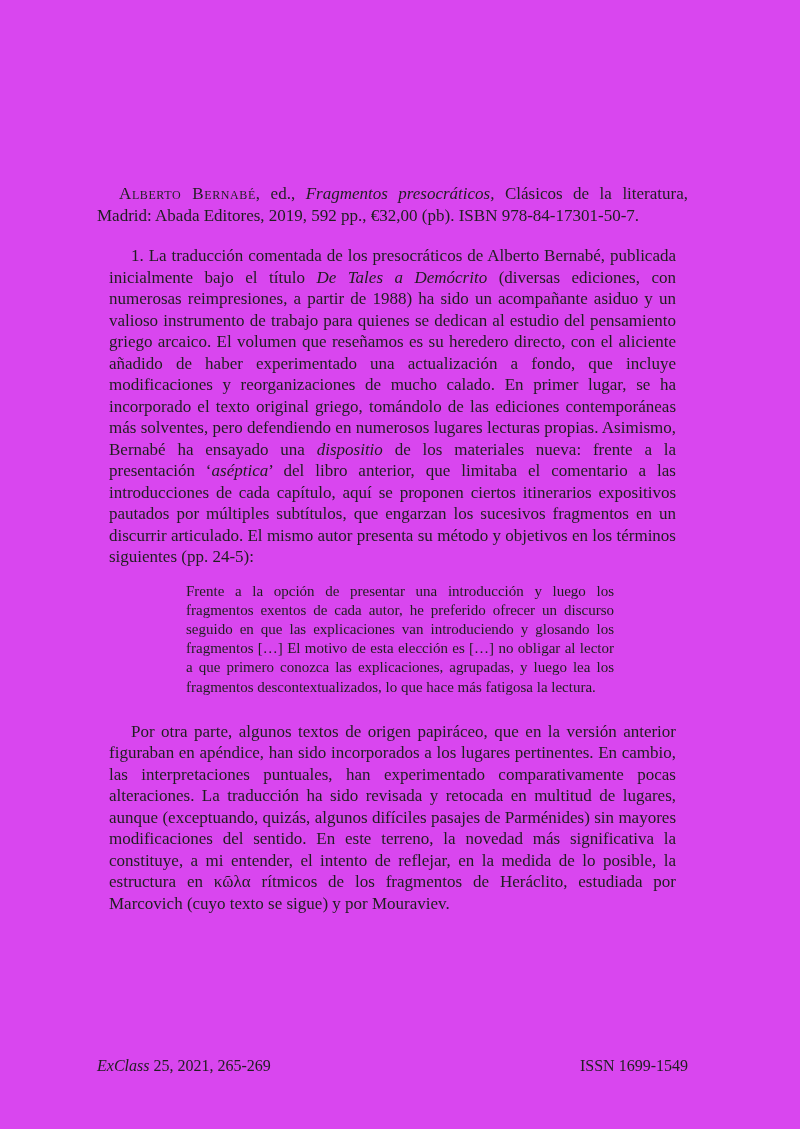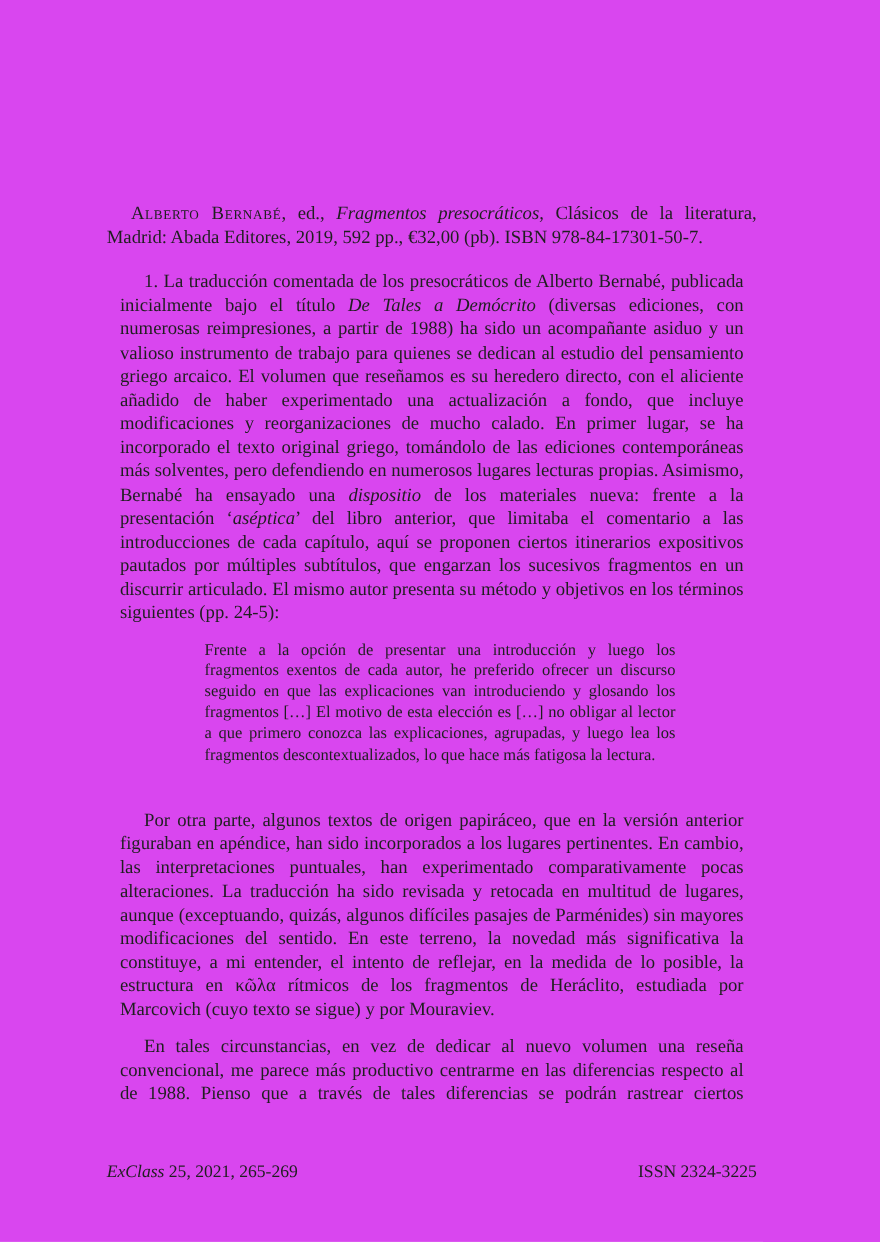--- a/index.html
+++ b/index.html
@@ -34,21 +34,21 @@
     text-indent: 22px;
   }
   .para {
     margin: 12px;
     text-indent: 22px;
   }
   .para.continues {
     text-align-last: justify;
   }
   blockquote.quote {
-    margin: 14px 74px 38px 89px;
+    margin: 14px 74px 24px 89px;
     padding: 0;
     font-size: 15px;
     line-height: 19.2px;
     text-align: justify;
   }
   .it { font-style: italic; }
   .sc { font-variant: small-caps; letter-spacing: 0.6px; }
   .page-footer {
     position: absolute;
     left: 97px;
@@ -67,20 +67,19 @@
 <div class="page">
   <main class="text-block">
     <p class="heading"><span class="sc">Alberto Bernabé</span><span>, ed., </span><span class="it">Fragmentos presocráticos,</span><span> Clásicos de la literatura, Madrid: Abada Editores, 2019, 592 pp., €32,00 (pb). ISBN 978-84-17301-50-7.</span></p>
 
     <p class="para"><span>1. La traducción comentada de los presocráticos de Alberto Bernabé, publicada inicialmente bajo el título </span><span class="it">De Tales a Demócrito</span><span> (diversas ediciones, con numerosas reimpresiones, a partir de 1988) ha sido un acompañante asiduo y un valioso instrumento de trabajo para quienes se dedican al estudio del pensamiento griego arcaico. El volumen que reseñamos es su heredero directo, con el aliciente añadido de haber experimentado una actualización a fondo, que incluye modificaciones y reorganizaciones de mucho calado. En primer lugar, se ha incorporado el texto original griego, tomándolo de las ediciones contemporáneas más solventes, pero defendiendo en numerosos lugares lecturas propias. Asimismo, Bernabé ha ensayado una </span><span class="it">dispositio</span><span> de los materiales nueva: frente a la presentación ‘</span><span class="it">aséptica</span><span>’ del libro anterior, que limitaba el comentario a las introducciones de cada capítulo, aquí se proponen ciertos itinerarios expositivos pautados por múltiples subtítulos, que engarzan los sucesivos fragmentos en un discurrir articulado. El mismo autor presenta su método y objetivos en los términos siguientes (pp. 24-5):</span></p>
 
     <blockquote class="quote"><span>Frente a la opción de presentar una introducción y luego los fragmentos exentos de cada autor, he preferido ofrecer un discurso seguido en que las explicaciones van introduciendo y glosando los fragmentos […] El motivo de esta elección es […] no obligar al lector a que primero conozca las explicaciones, agrupadas, y luego lea los fragmentos descontextualizados, lo que hace más fatigosa la lectura.</span></blockquote>
 
     <p class="para"><span>Por otra parte, algunos textos de origen papiráceo, que en la versión anterior figuraban en apéndice, han sido incorporados a los lugares pertinentes. En cambio, las interpretaciones puntuales, han experimentado comparativamente pocas alteraciones. La traducción ha sido revisada y retocada en multitud de lugares, aunque (exceptuando, quizás, algunos difíciles pasajes de Parménides) sin mayores modificaciones del sentido. En este terreno, la novedad más significativa la constituye, a mi entender, el intento de reflejar, en la medida de lo posible, la estructura en κῶλα rítmicos de los fragmentos de Heráclito, estudiada por Marcovich (cuyo texto se sigue) y por Mouraviev.</span></p>
 
-    <p class="para continues"><span>En tales circunstancias, en vez de dedicar al nuevo volumen una reseña convencional, me parece más productivo centrarme en las diferencias respecto al de 1988. Pienso que a través de tales diferencias se podrán rastrear ciertos</span></p>
   </main>
 
   <footer class="page-footer">
     <span class="footer-left"><span class="it">ExClass</span><span> 25, 2021, 265-269</span></span>
-    <span class="footer-right">ISSN 2324-3225</span>
+    <span class="footer-right">ISSN 1699-1549</span>
   </footer>
 </div>
 
 </body></html>

